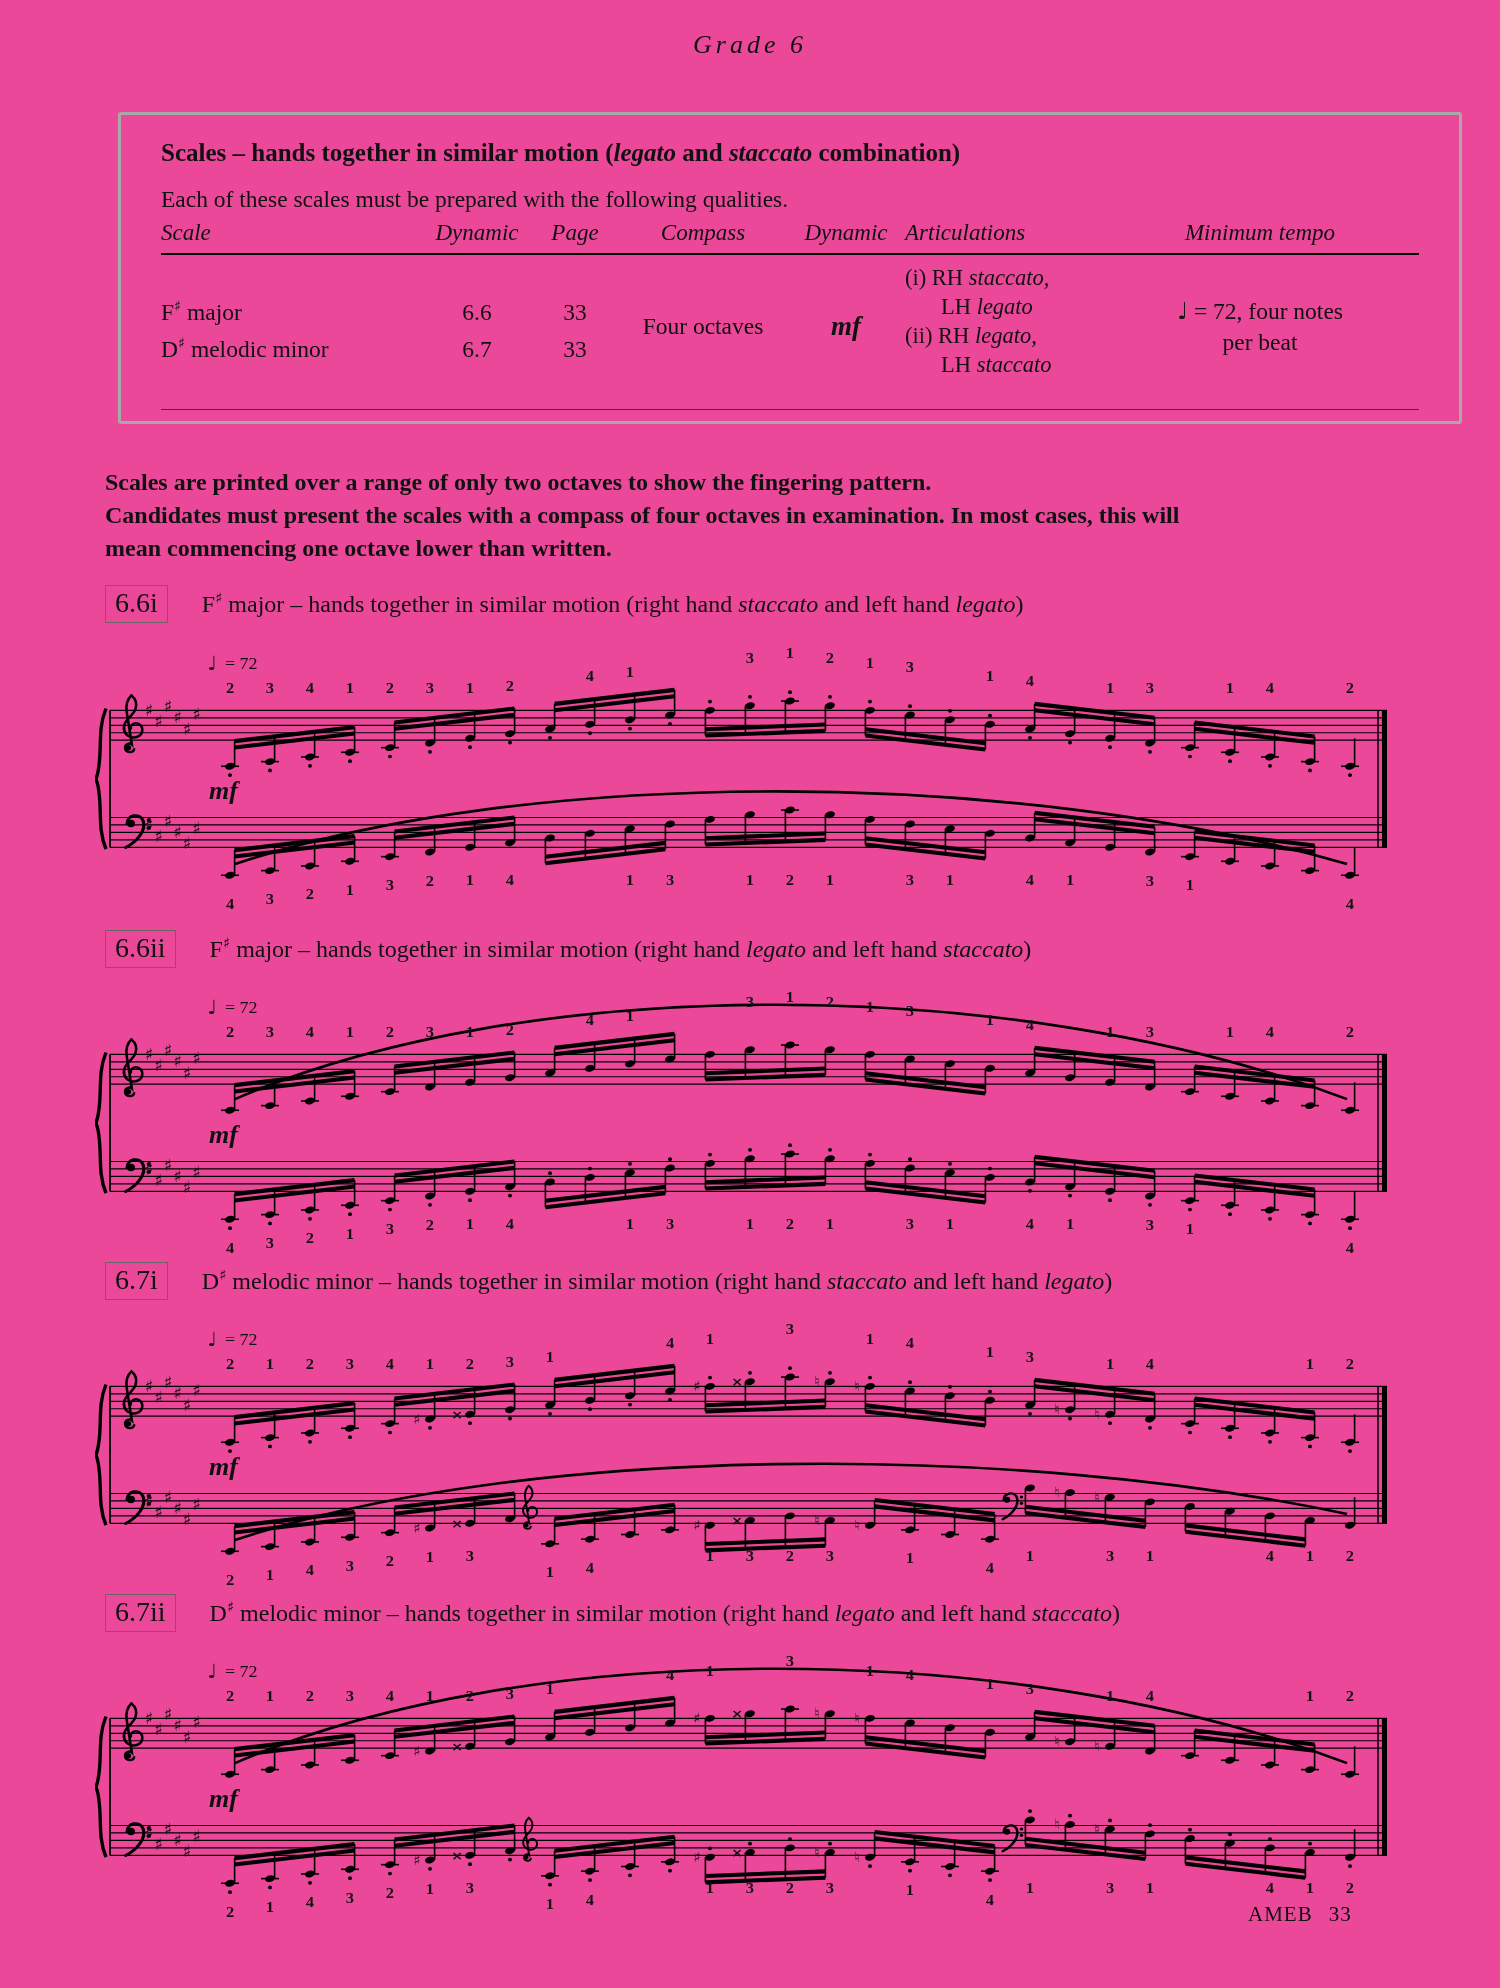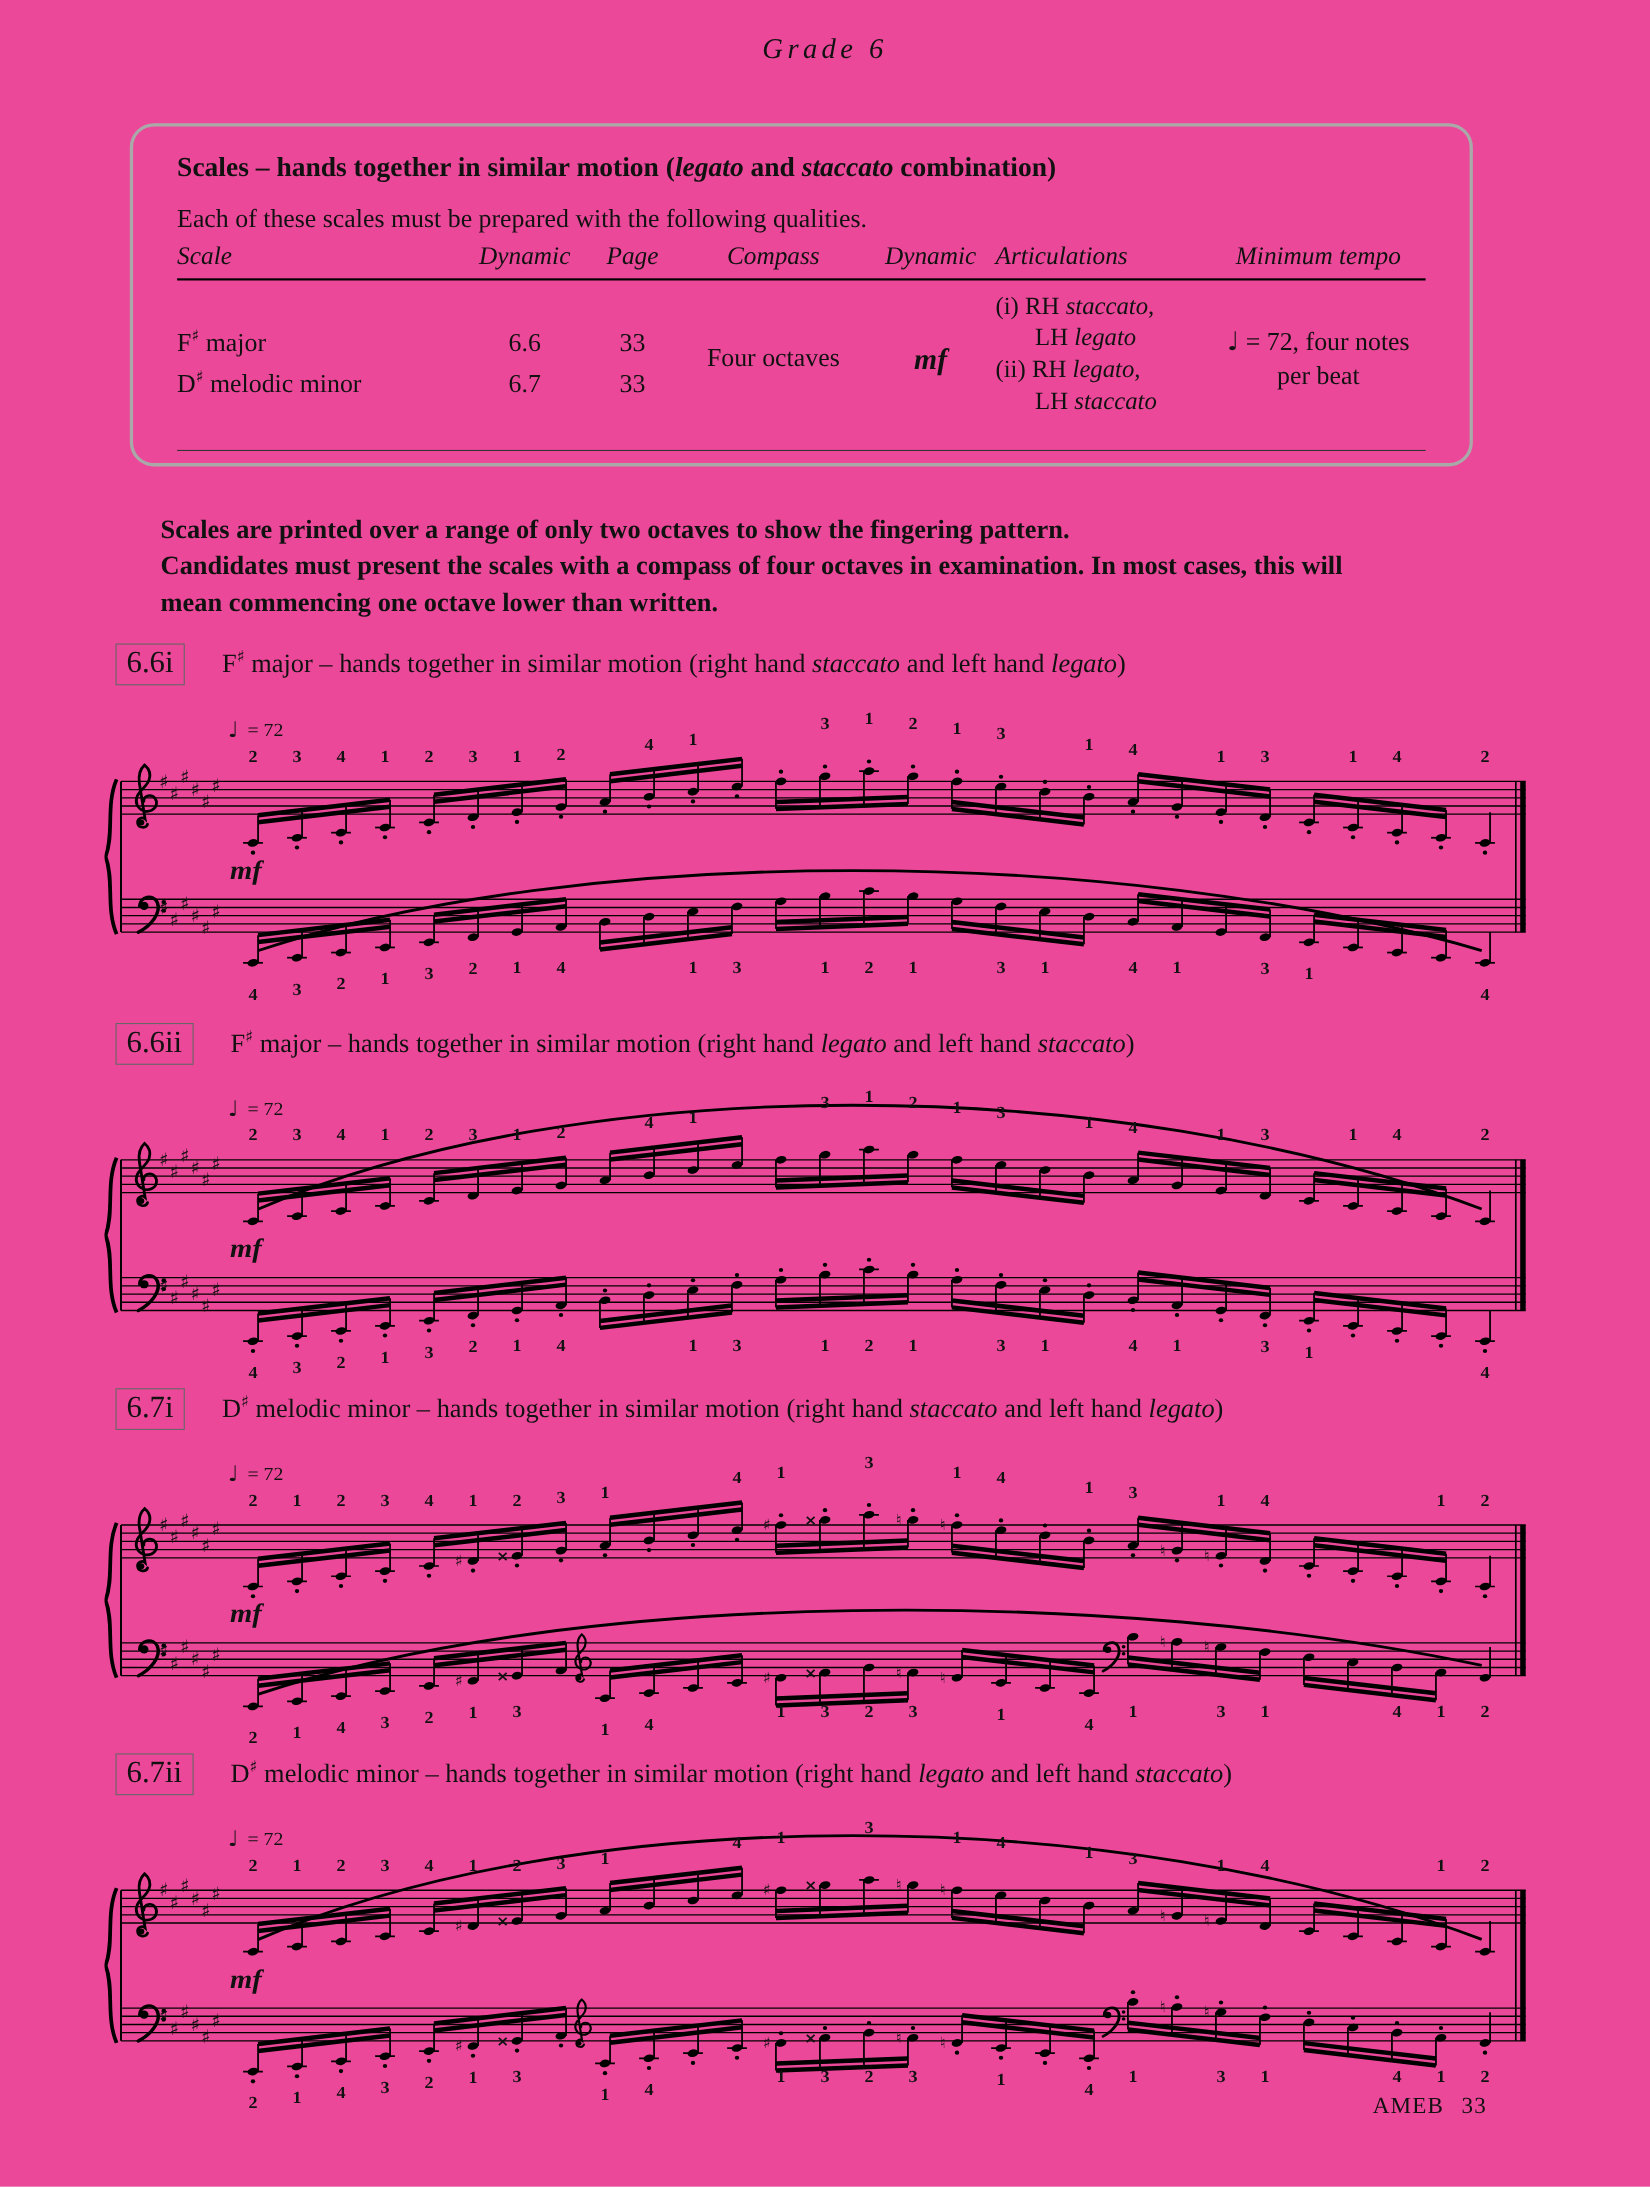--- a/index.html
+++ b/index.html
@@ -5,39 +5,39 @@
   html,body{margin:0;padding:0;background:#e8e8e8;}
   .page{position:relative;width:1500px;height:1988px;background:#ec4899;
         font-family:"Liberation Serif",serif;color:#111;overflow:hidden;}
   .mus{font-family:"DejaVu Sans",sans-serif;}
   sup.sh{font-size:0.62em;vertical-align:super;line-height:0;}
   .ital{font-style:italic;}
 
   .grade{position:absolute;top:30px;left:0;width:100%;text-align:center;
          font-style:italic;font-size:26px;letter-spacing:4px;}
 
-  .info-box{position:absolute;top:112px;left:118px;width:1221px;height:312px;
-            border:3px solid #a9a9a9;border-radius:22px;padding:24px 40px;box-sizing:border-box;}
+  .info-box{position:absolute;top:112px;left:118px;width:1344px;height:312px;
+            border:3px solid #a9a9a9;border-radius:3px;padding:24px 40px;box-sizing:border-box;}
   .box-title{font-weight:bold;font-size:25px;}
   .box-sub{font-size:23.5px;margin-top:19px;}
   .req-table{margin-top:7px;border-bottom:1.5px solid #333;}
   .tbl-head{display:grid;grid-template-columns:262px 108px 88px 168px 118px 196px 1fr;
             font-style:italic;font-size:23px;padding-bottom:7px;border-bottom:2.5px solid #000;}
   .tbl-body{display:grid;grid-template-columns:262px 108px 88px 168px 118px 196px 1fr;
             padding:6px 0 18px;min-height:130px;font-size:23.5px;}
   .c-center{text-align:center;}
   .stackcell{display:flex;flex-direction:column;gap:10px;justify-content:center;padding-top:10px;}
   .midcell{display:flex;align-items:center;justify-content:center;}
   .dyn{font-size:27px;font-weight:bold;font-style:italic;}
   .artic{font-size:22.5px;line-height:29px;padding-top:2px;}
   .artic .indent{padding-left:36px;}
   .tempo-cell{display:flex;flex-direction:column;justify-content:center;text-align:center;gap:4px;}
 
   .notice{position:absolute;top:466px;left:105px;width:1300px;
-          font-weight:bold;font-size:24px;line-height:33px;margin-left:41px;}
+          font-weight:bold;font-size:24px;line-height:33px;}
 
   .sec-head{position:absolute;left:105px;font-size:24px;}
   .sec-label{display:inline-block;border:1.5px solid #666;padding:1px 9px 3px;font-size:28px;}
   .sec-title{margin-left:28px;}
 
   svg.system{position:absolute;left:95px;width:1310px;height:300px;}
 
   .footer{position:absolute;top:1902px;left:1248px;font-size:21px;letter-spacing:1px;}
   .footer span{margin-right:16px;}
 </style>

